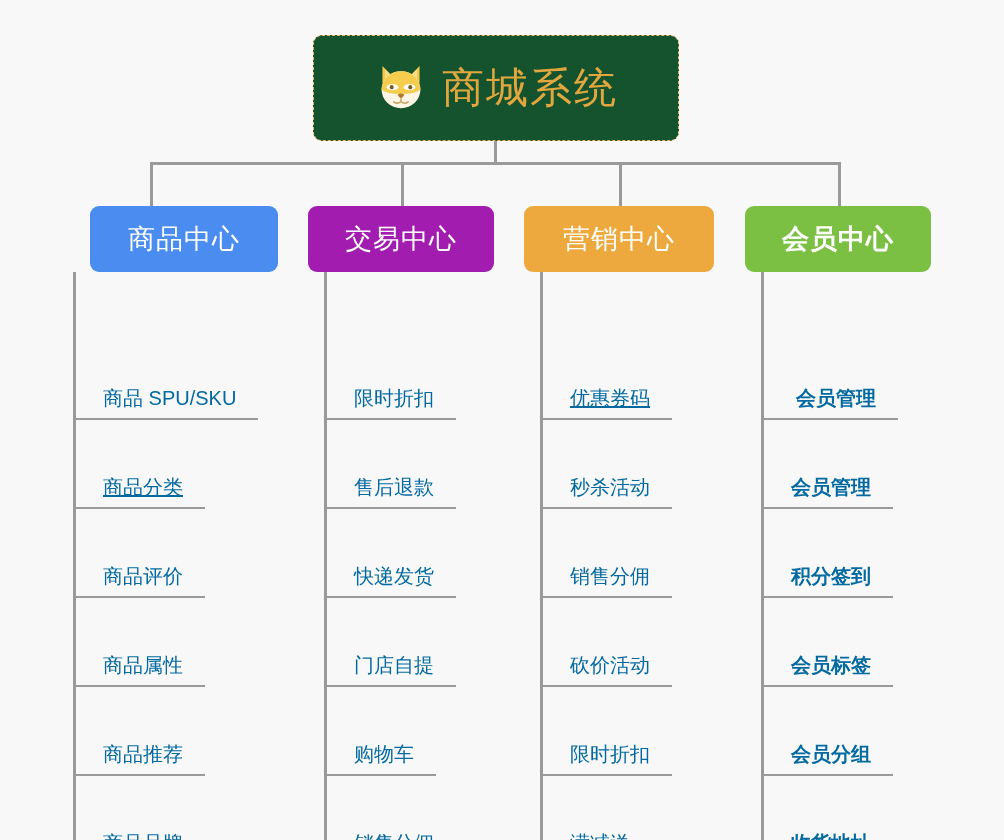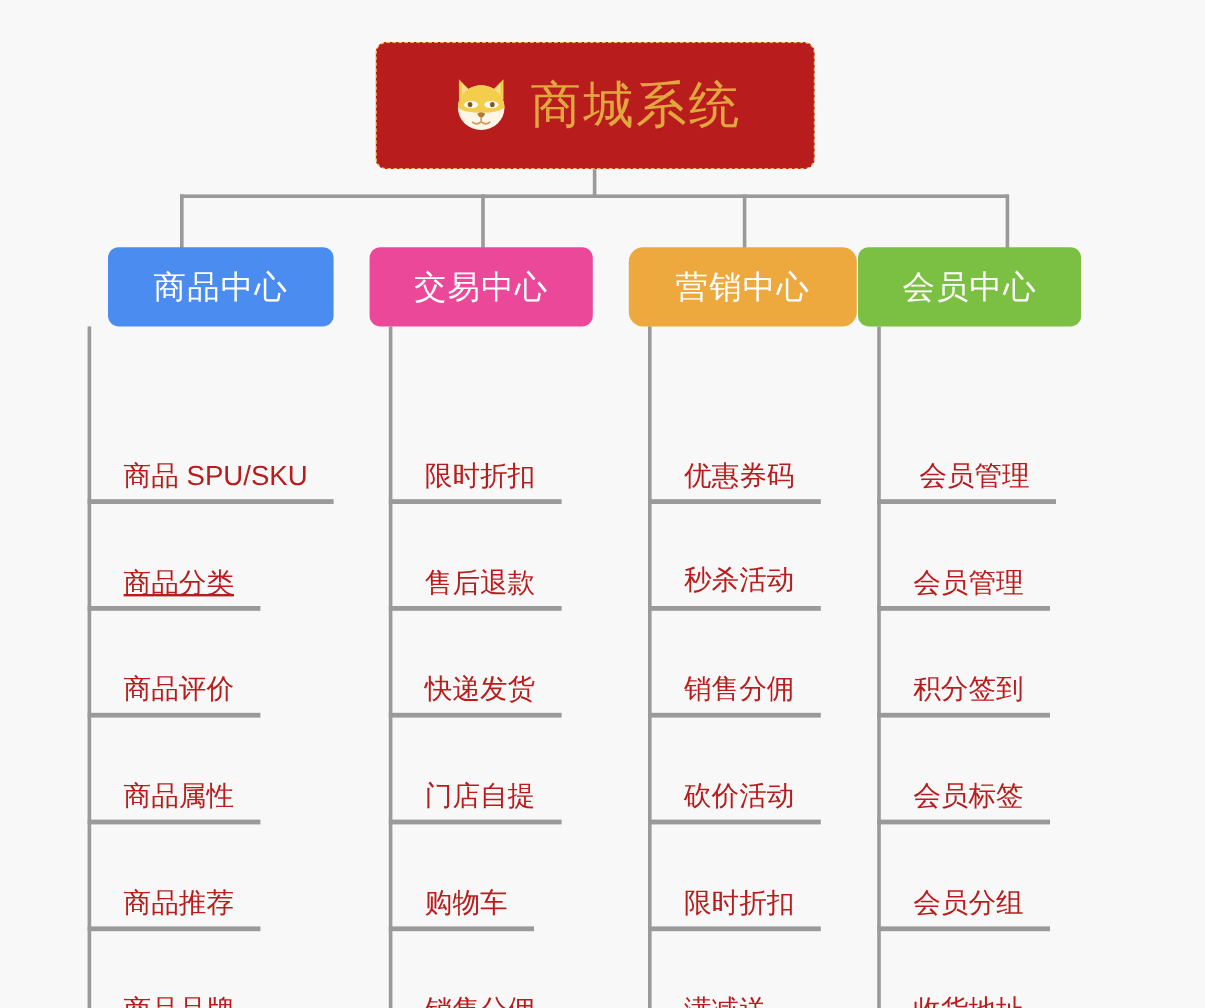--- a/index.html
+++ b/index.html
@@ -91,44 +91,44 @@
   }
   .item {
     position: absolute;
     left: 0;
     height: 0;
   }
   .item-inner {
     position: absolute;
     left: 0;
     bottom: 0;
-    border-bottom: 4px solid #14532d;
+    border-bottom: 2px solid #14532d;
     padding: 0 22px 5px 30px;
     white-space: nowrap;
-    font-size: 23px;
-    color: #b91c1c;
+    font-size: 20px;
+    color: #0369a1;
     line-height: 30px;
   }
 
   
   .branch-0 { left: 57px; padding-left: 33px; }
   .branch-0 .branch-header { width: 188px; }
   .branch-1 { left: 308px; }
   .branch-1 .branch-header { width: 186px; }
   .branch-2 { left: 524px; }
-  .branch-2 .branch-header { width: 190px; border-radius: 12px; }
-  .branch-3 { left: 715px; }
+  .branch-2 .branch-header { width: 190px; }
+  .branch-3 { left: 745px; font-weight: bold; }
   .branch-3 .branch-header { width: 186px; }
 </style>
 </head>
 <body style="background: rgb(248, 248, 248);">
 
 <div id="mindmap">
 
-  <div class="root-node" style="border-color: rgb(232, 185, 100); background: #b91c1c; justify-content: center;">
+  <div class="root-node" style="border-color: rgb(232, 185, 100); background: #14532d; justify-content: center;">
     <span class="root-emoji">
       <svg viewBox="0 0 64 64" width="54" height="54" aria-hidden="true">
         <path d="M10 6 L10 26 L24 20 Z" fill="#f2c94c"></path>
         <path d="M54 6 L54 26 L40 20 Z" fill="#f2c94c"></path>
         <path d="M13 10 L13 24 L22 19 Z" fill="#f7dd86"></path>
         <path d="M51 10 L51 24 L42 19 Z" fill="#f7dd86"></path>
         <ellipse cx="32" cy="34" rx="23" ry="22" fill="#fdf6e6"></ellipse>
         <path d="M9 34 a23 22 0 0 1 46 0 q-6 5 -23 5 q-17 0 -23 -5 z" fill="#f4cd4c"></path>
         <ellipse cx="22" cy="31" rx="7" ry="3.6" fill="#fffaf0"></ellipse>
         <ellipse cx="42" cy="31" rx="7" ry="3.6" fill="#fffaf0"></ellipse>
@@ -173,21 +173,21 @@
       <div class="item" style="top: 504px;">
         <span class="item-inner" style="border-bottom-color: rgb(154, 154, 154);">商品推荐</span>
       </div>
       <div class="item" style="top: 593px;">
         <span class="item-inner" style="border-bottom-color: rgb(154, 154, 154);">商品品牌</span>
       </div>
     </div>
   </div>
 
   <div class="branch branch-1">
-    <div class="branch-header" style="background: #ec4899;">
+    <div class="branch-header" style="background: #a21caf;">
       <span>交易中心</span>
     </div>
     <div class="branch-trunk" style="height: 593px; background: rgb(154, 154, 154);"></div>
     <div class="items">
       <div class="item" style="top: 148px;">
         <span class="item-inner" style="border-bottom-color: rgb(154, 154, 154);">限时折扣</span>
       </div>
       <div class="item" style="top: 237px;">
         <span class="item-inner" style="border-bottom-color: rgb(154, 154, 154);">售后退款</span>
       </div>
@@ -206,24 +206,24 @@
     </div>
   </div>
 
   <div class="branch branch-2">
     <div class="branch-header" style="background: rgb(237, 169, 62);">
       <span>营销中心</span>
     </div>
     <div class="branch-trunk" style="height: 593px; background: rgb(154, 154, 154);"></div>
     <div class="items">
       <div class="item" style="top: 148px;">
-        <span class="item-inner" style="border-bottom-color: rgb(154, 154, 154);">优惠券码</span>
-      </div>
-      <div class="item" style="top: 237px;">
-        <span class="item-inner" style="border-bottom-color: rgb(154, 154, 154); font-family: Liberation Mono, monospace;">秒杀活动</span>
+        <span class="item-inner" style="border-bottom-color: rgb(154, 154, 154); text-decoration: underline;">优惠券码</span>
+      </div>
+      <div class="item" style="top: 237px;">
+        <span class="item-inner" style="border-bottom-color: rgb(154, 154, 154);">秒杀活动</span>
       </div>
       <div class="item" style="top: 326px;">
         <span class="item-inner" style="border-bottom-color: rgb(154, 154, 154);">销售分佣</span>
       </div>
       <div class="item" style="top: 415px;">
         <span class="item-inner" style="border-bottom-color: rgb(154, 154, 154);">砍价活动</span>
       </div>
       <div class="item" style="top: 504px;">
         <span class="item-inner" style="border-bottom-color: rgb(154, 154, 154);">限时折扣</span>
       </div>

